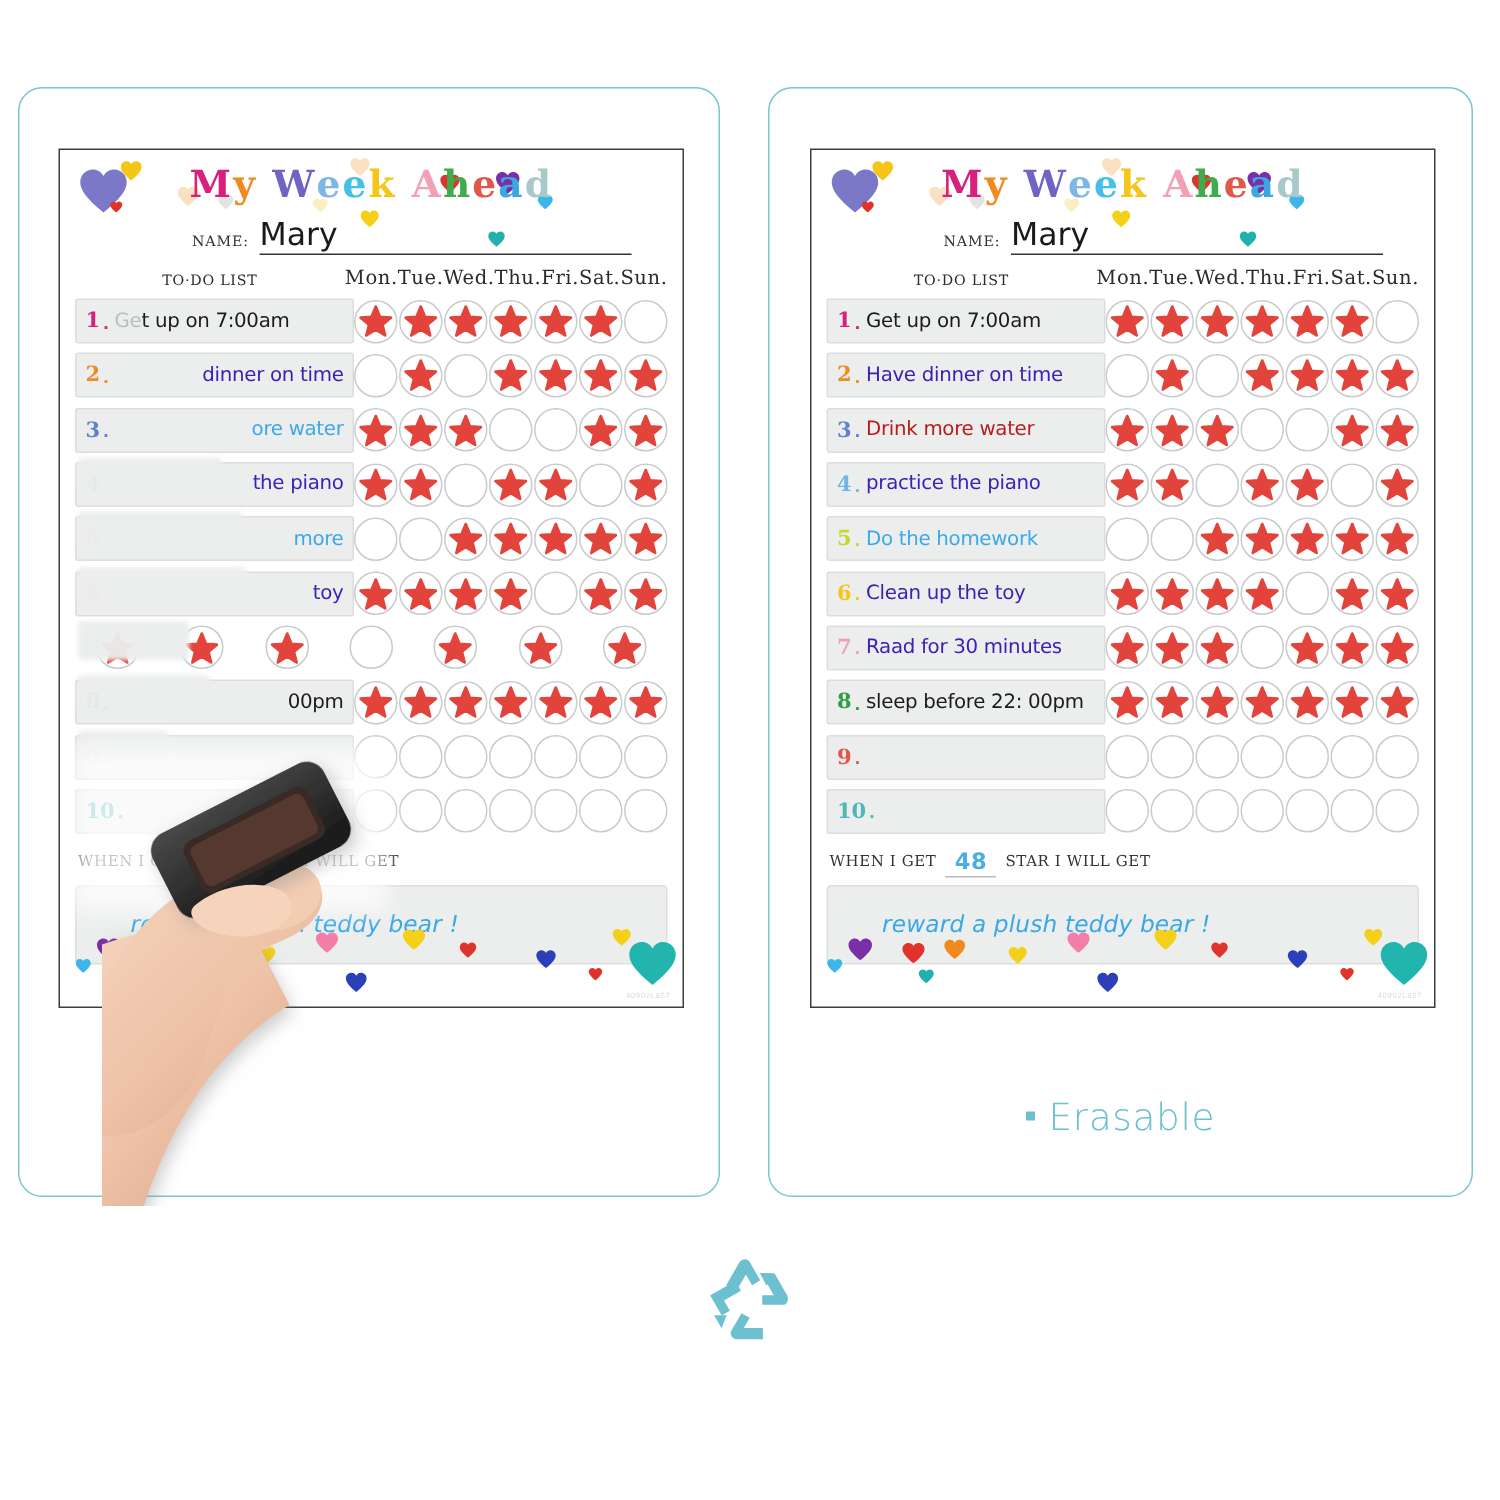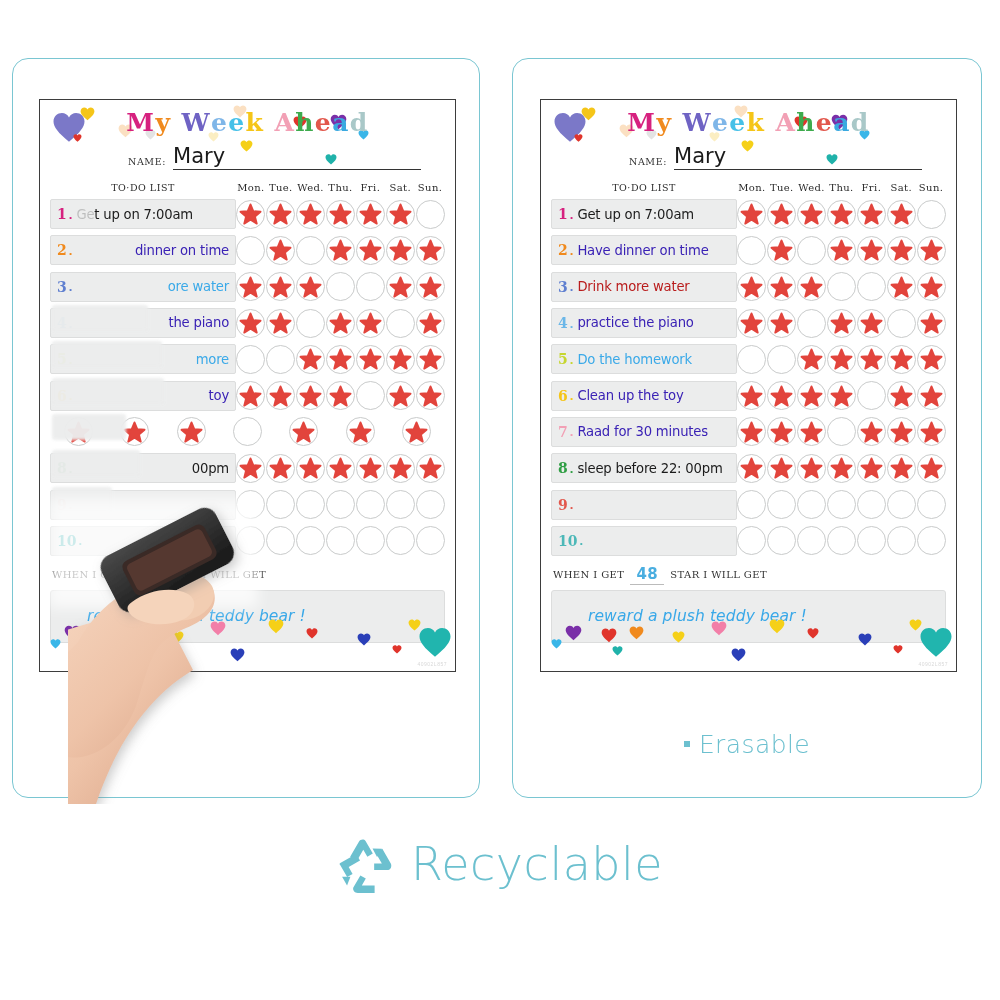--- a/index.html
+++ b/index.html
@@ -78,21 +78,21 @@
     height: 18px; margin-top: 5px;
   }
   .col-head .todo-head {
     width: 186px; text-align: center;
     font-family: "DejaVu Serif", serif;
     font-size: 9.5px; letter-spacing: .5px; color: #2b2b2b;
   }
   .col-head .day {
     flex: 1; text-align: center;
     font-family: "DejaVu Serif", serif;
-    font-size: 10px; letter-spacing: .4px; color: #2b2b2b;
+    font-size: 13px; letter-spacing: .4px; color: #2b2b2b;
   }
 
   
   .rows { margin-top: 3px; }
   .task-row { display: flex; align-items: center; height: 36.3px; }
   .task-cell {
     width: 186px; height: 30px;
     background: #eceded; border: 1px solid #dcdddd;
     border-radius: 2px;
     display: flex; align-items: center; padding: 0 6px;
@@ -1501,16 +1501,15 @@
     <svg width="58" height="58" viewBox="0 0 64 64">
       <g fill="#6cc0cf">
         <path d="M31.5 6.5 L39.5 20.5 L33.5 24 L29 16.2 L22 28.3 L14.5 24 L24 7.6 C25.8 4.5 29.7 4.3 31.5 6.5 Z"></path>
         <path d="M56.5 38.5 L41 38.5 L41 31.5 L49.5 31.5 L42.6 19.5 L50 15.2 L59.2 31.2 C61 34.4 59.2 38.5 56.5 38.5 Z"></path>
         <path d="M18 58 L25.8 44.6 L31.8 48 L27.4 55.6 L41.5 55.6 L41.5 64 L23 64 C19.4 64 17 60.9 18 58 Z"></path>
         <path d="M3.5 33 L11.2 46.3 L17.2 42.9 L12.9 35.4 L25.4 28.2 L21.2 20.9 L5.1 30.2 C2.5 31.7 2.2 31.9 3.5 33 Z"></path>
         <path d="M14.8 46.2 L5.6 46.2 L11.1 55.8 L14.8 46.2 Z"></path>
         <path d="M44.2 24.4 L49.6 15.2 L39.2 15.0 L44.2 24.4 Z"></path>
       </g>
     </svg>
-    <span class="rc-label">Recyclable</span>
   </div>
 
 </div>
 
 </body></html>

